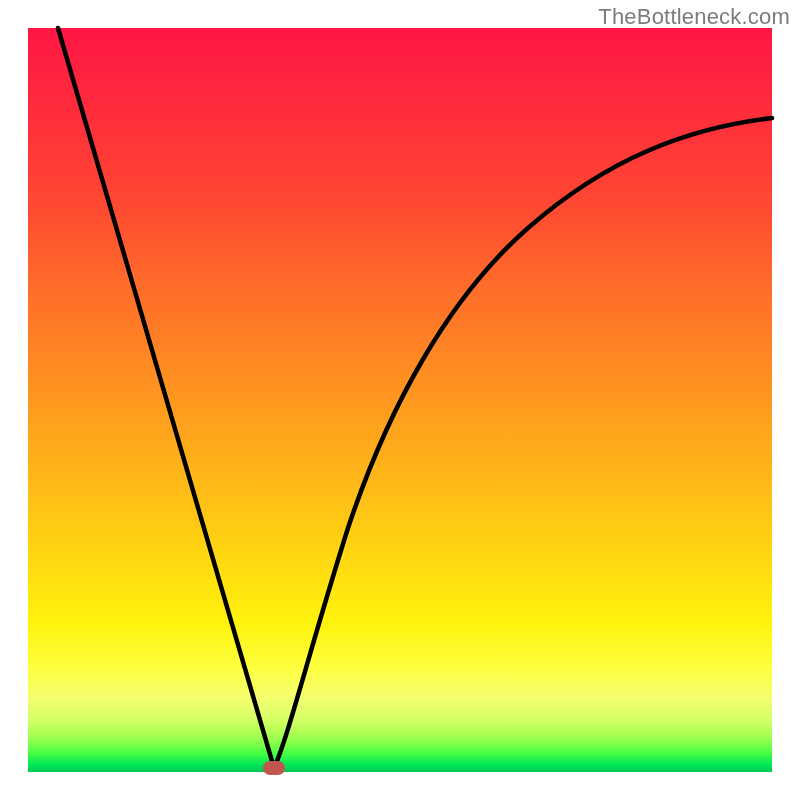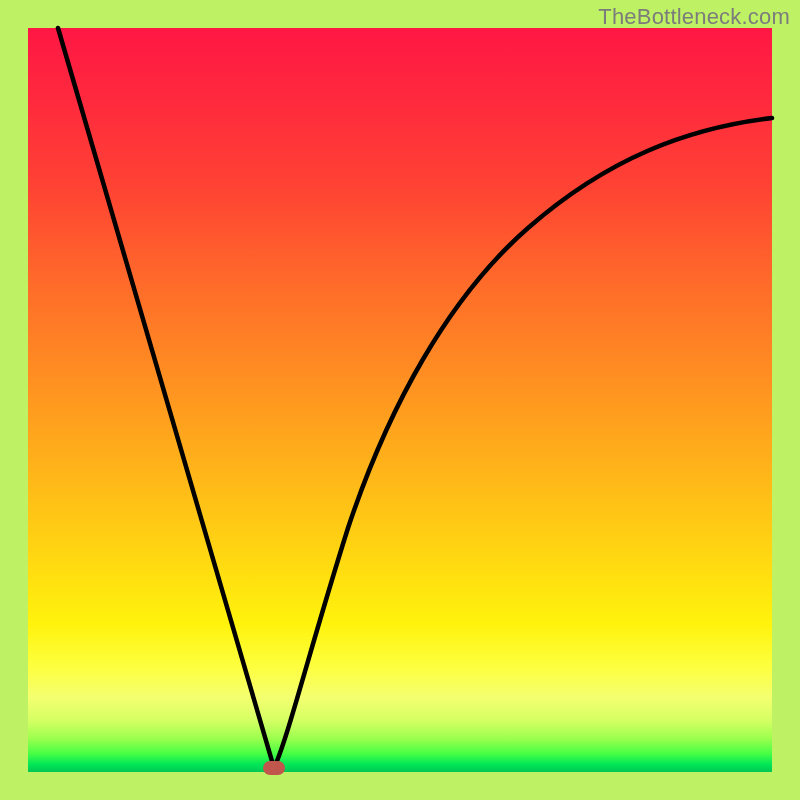--- a/index.html
+++ b/index.html
@@ -10,21 +10,21 @@
     background: #000;
     overflow: hidden;
     font-family: Arial, Helvetica, sans-serif;
   }
   .frame {
     position: absolute;
     left: 0;
     top: 0;
     width: 800px;
     height: 800px;
-    background: #bef264;
+    background: #ffffff;
   }
   .plot-area {
     position: absolute;
     left: 28px;
     top: 28px;
     width: 744px;
     height: 744px;
     
     background: linear-gradient(
       to bottom,

